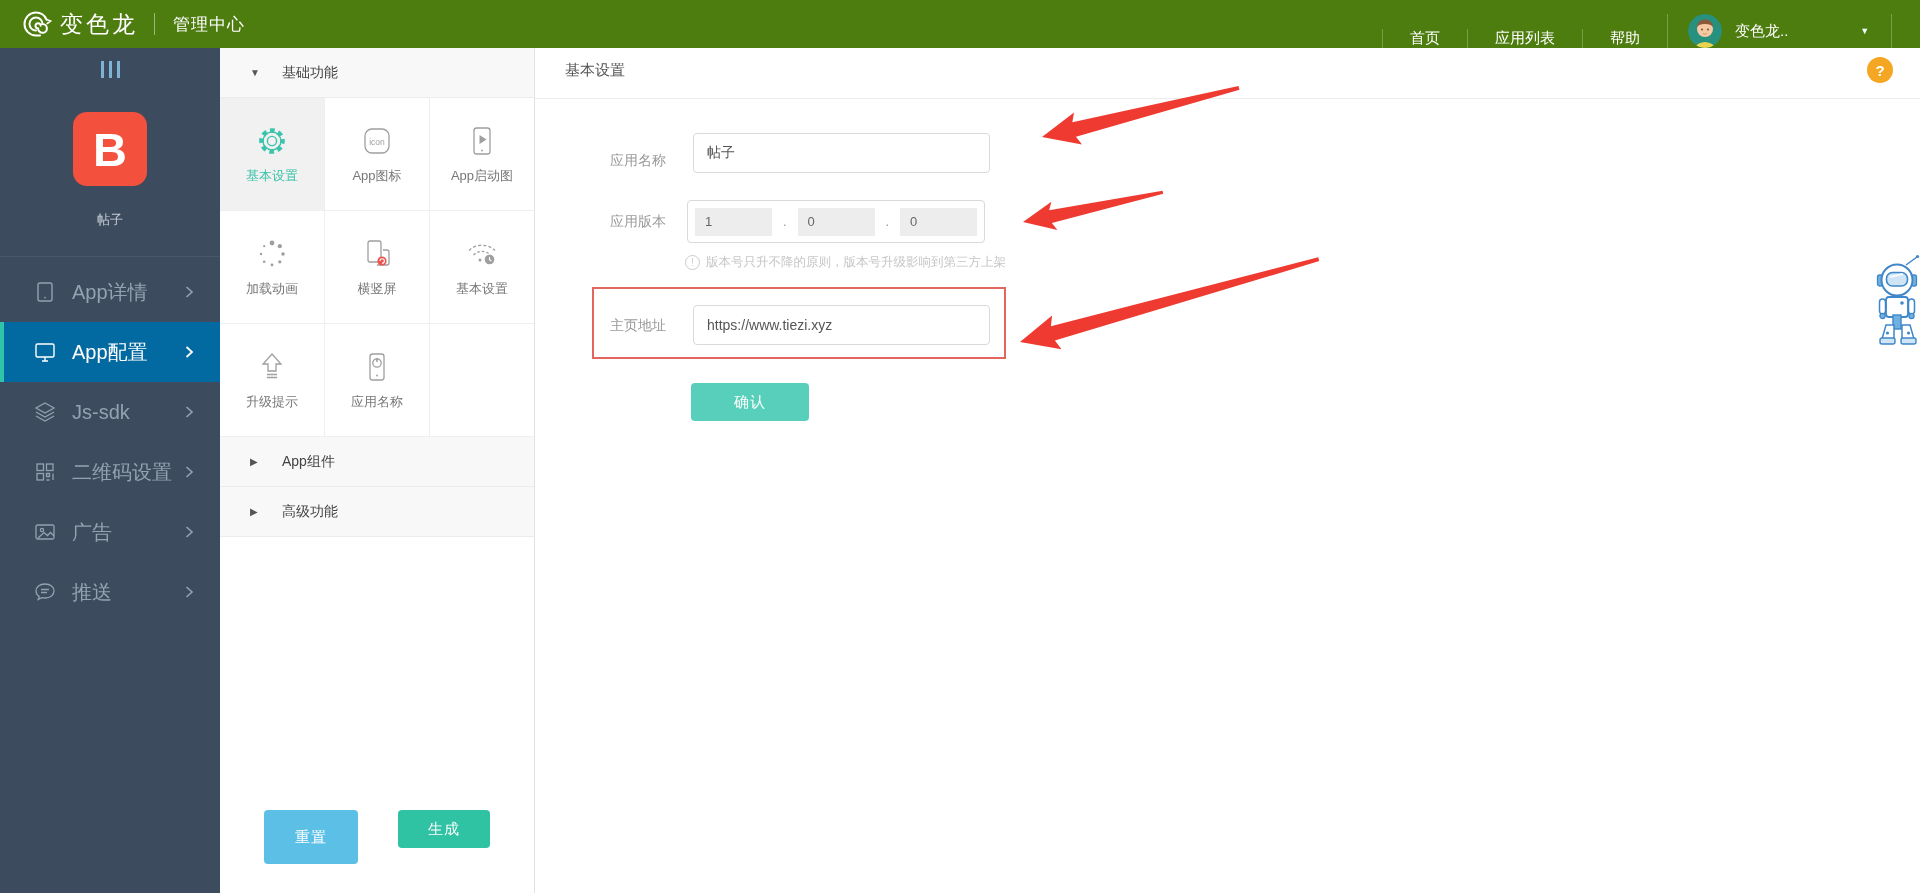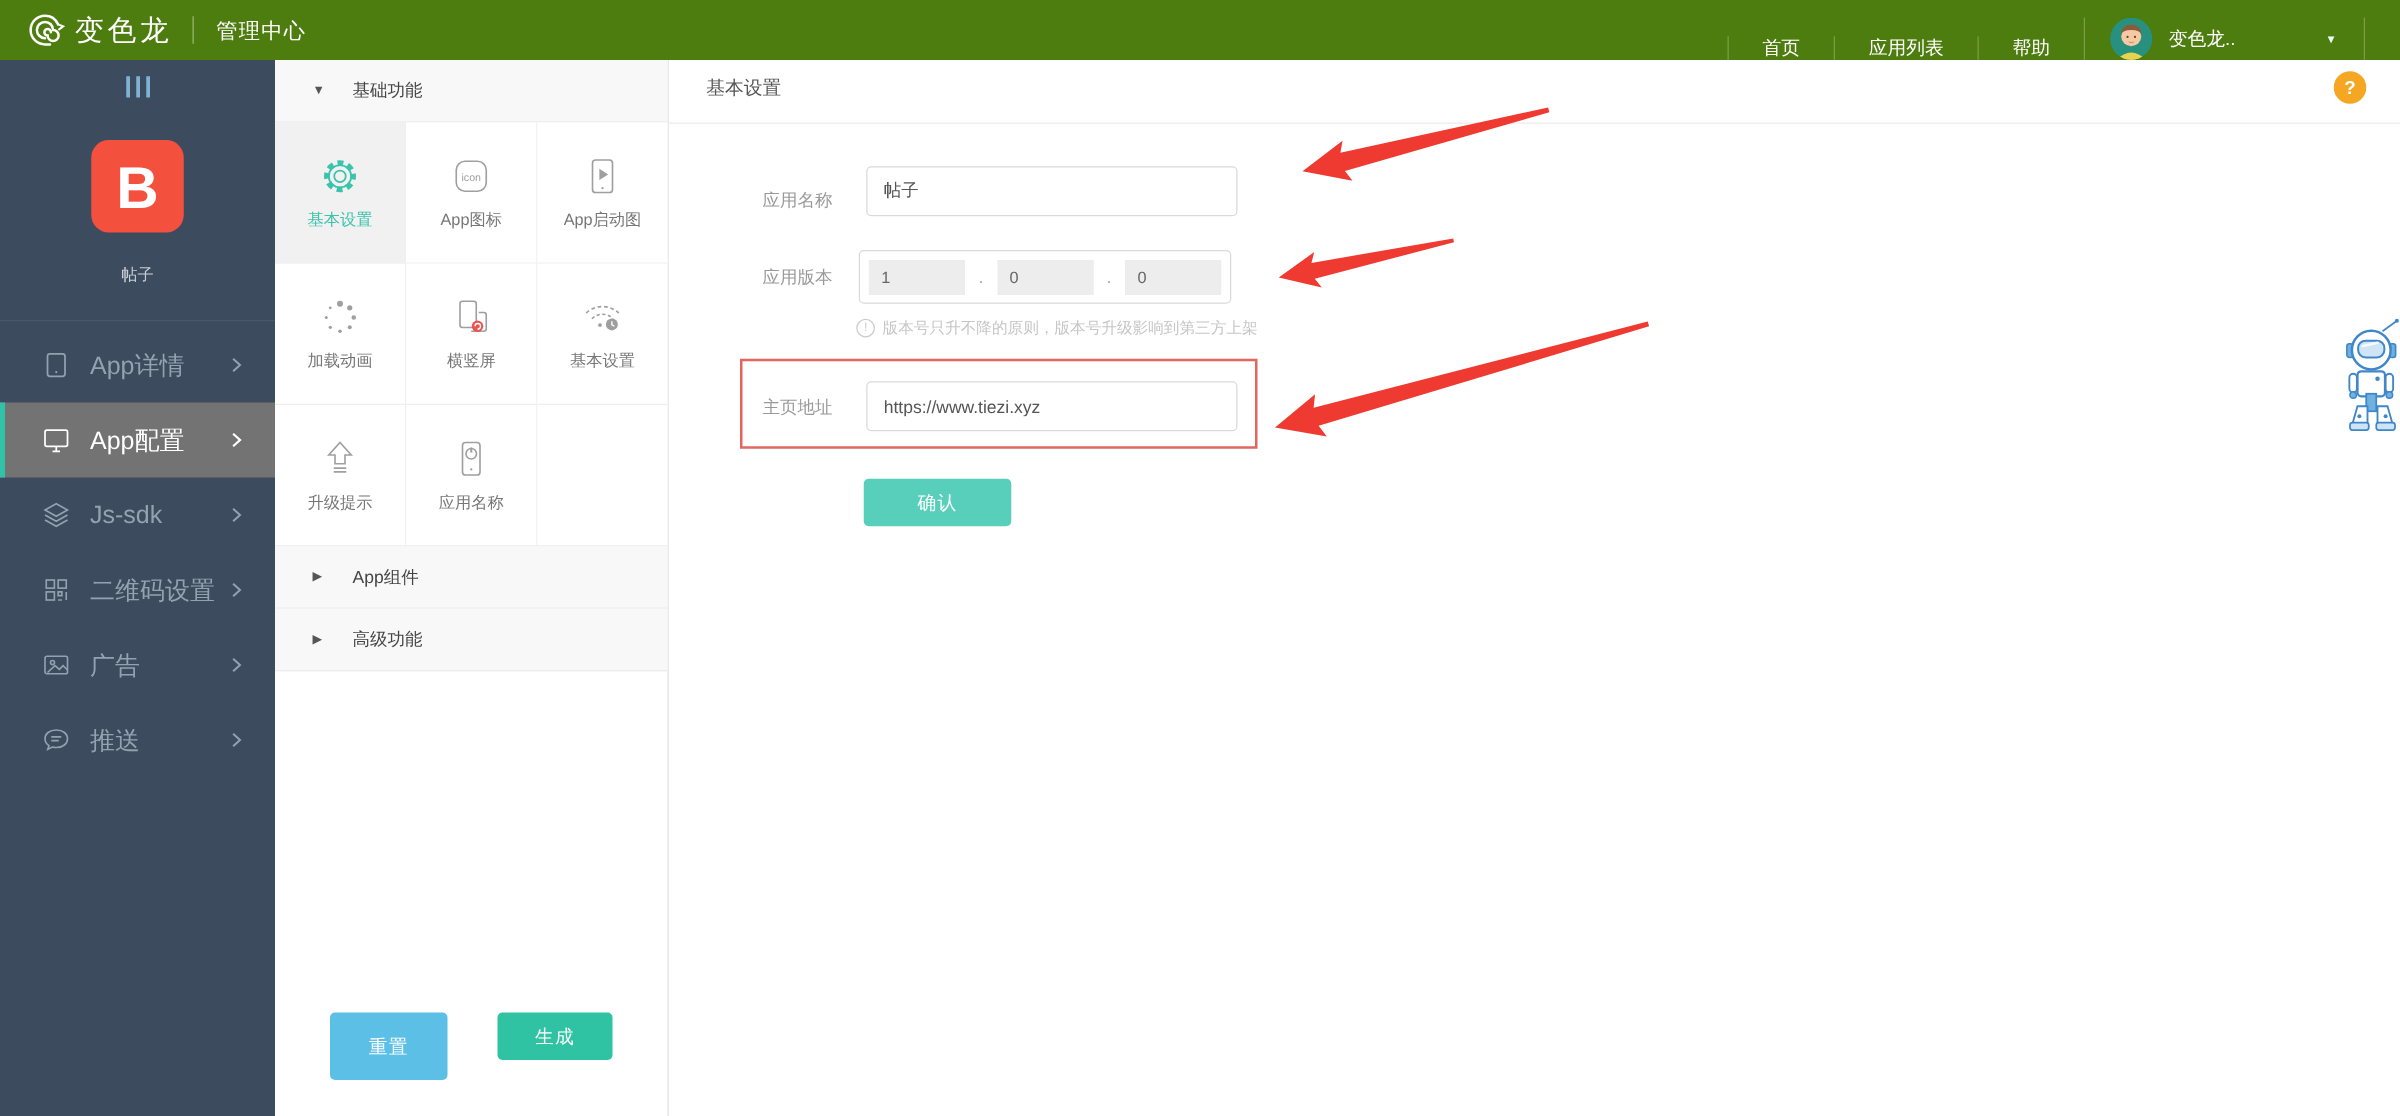--- a/index.html
+++ b/index.html
@@ -31,21 +31,21 @@
   .hamburger i { display:block; width:3px; height:17px; background:#7fb3d5; }
   .app-badge { width:74px; height:74px; margin:22px auto 0; background:#f3503e; border-radius:14px;
                display:flex; align-items:center; justify-content:center; color:#fff; font-size:47px; font-weight:bold; }
   .app-name { text-align:center; color:#c7ced6; font-size:13px; margin-top:25px; }
   .sb-sep { border-bottom:1px solid rgba(255,255,255,.07); margin-top:27px; }
   .menu { position:absolute; left:0; top:214px; width:220px; }
   .menu-item { position:relative; height:60px; display:flex; align-items:center; color:#93a1b1; cursor:pointer; }
   .menu-item .mi-icon { width:24px; height:24px; margin-left:33px; flex:0 0 24px; }
   .menu-item .mi-label { font-size:20px; margin-left:15px; flex:1; }
   .menu-item .mi-chev { width:14px; height:14px; margin-right:24px; }
-  .menu-item.active { background:#737373; color:#fff; }
+  .menu-item.active { background:#0369a1; color:#fff; }
   .menu-item.active::before { content:""; position:absolute; left:0; top:0; width:4px; height:100%; background:#2fc3a8; }
   .mi-icon svg, .mi-chev svg { width:100%; height:100%; }
 
   
   .subbar { position:absolute; left:220px; top:48px; width:315px; height:845px; background:#fff;
             border-right:1px solid #e2e2e2; z-index:10; }
   .acc-header { height:50px; background:#f8f8f8; border-bottom:1px solid #ececec; display:flex;
                 align-items:center; font-size:14px; color:#444; cursor:pointer; }
   .acc-caret { font-size:10px; color:#555; margin-left:30px; width:14px; }
   .acc-label { margin-left:18px; }

